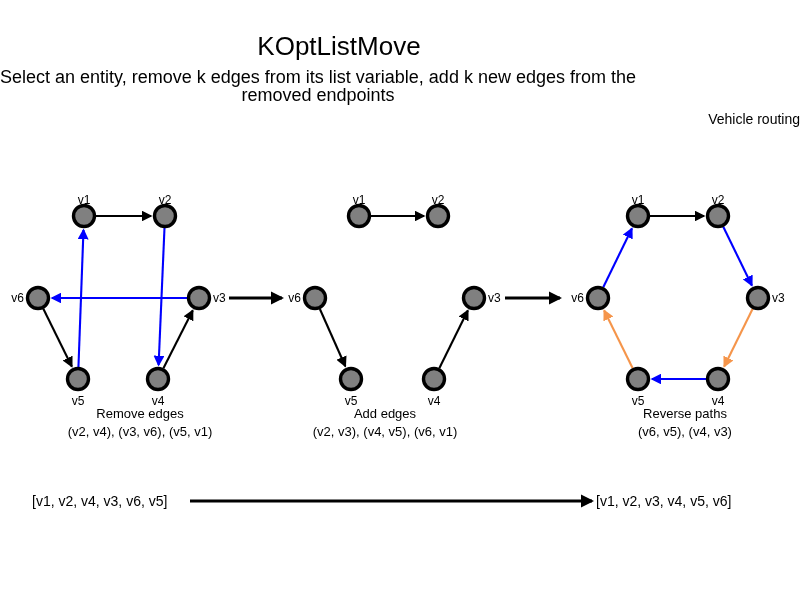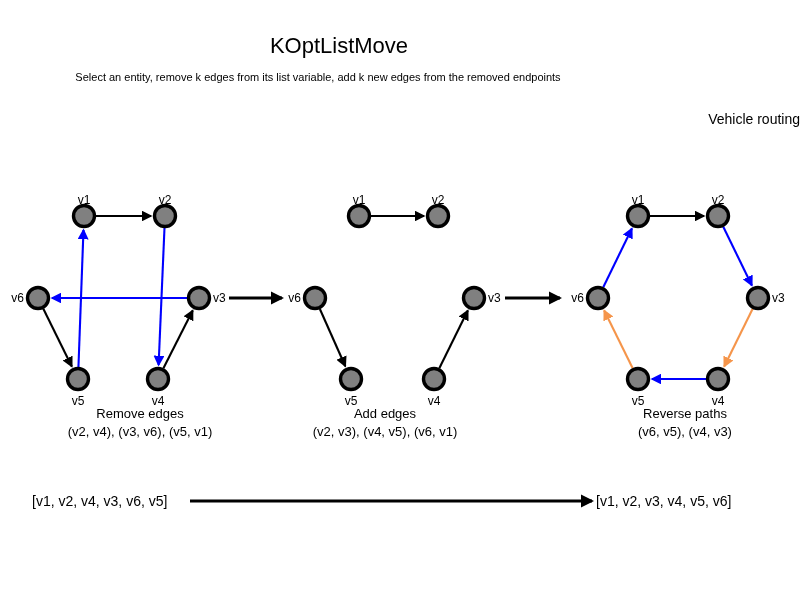--- a/index.html
+++ b/index.html
@@ -21,32 +21,32 @@
     left: 0; top: 0;
     width: 800px;
     height: 600px;
   }
   .page-title {
     position: absolute;
     left: 0;
     top: 26px;
     width: 678px;
     text-align: center;
-    font-size: 22px;
+    font-size: 26px;
     line-height: 40px;
     font-weight: normal;
     letter-spacing: 0px;
   }
   .page-subtitle {
     position: absolute;
     left: 0;
     top: 68px;
     width: 636px;
     text-align: center;
-    font-size: 11px;
+    font-size: 18px;
     line-height: 18px;
   }
   .section-label {
     position: absolute;
     left: 0;
     top: 110px;
     width: 800px;
     text-align: right;
     font-size: 14px;
     line-height: 18px;

